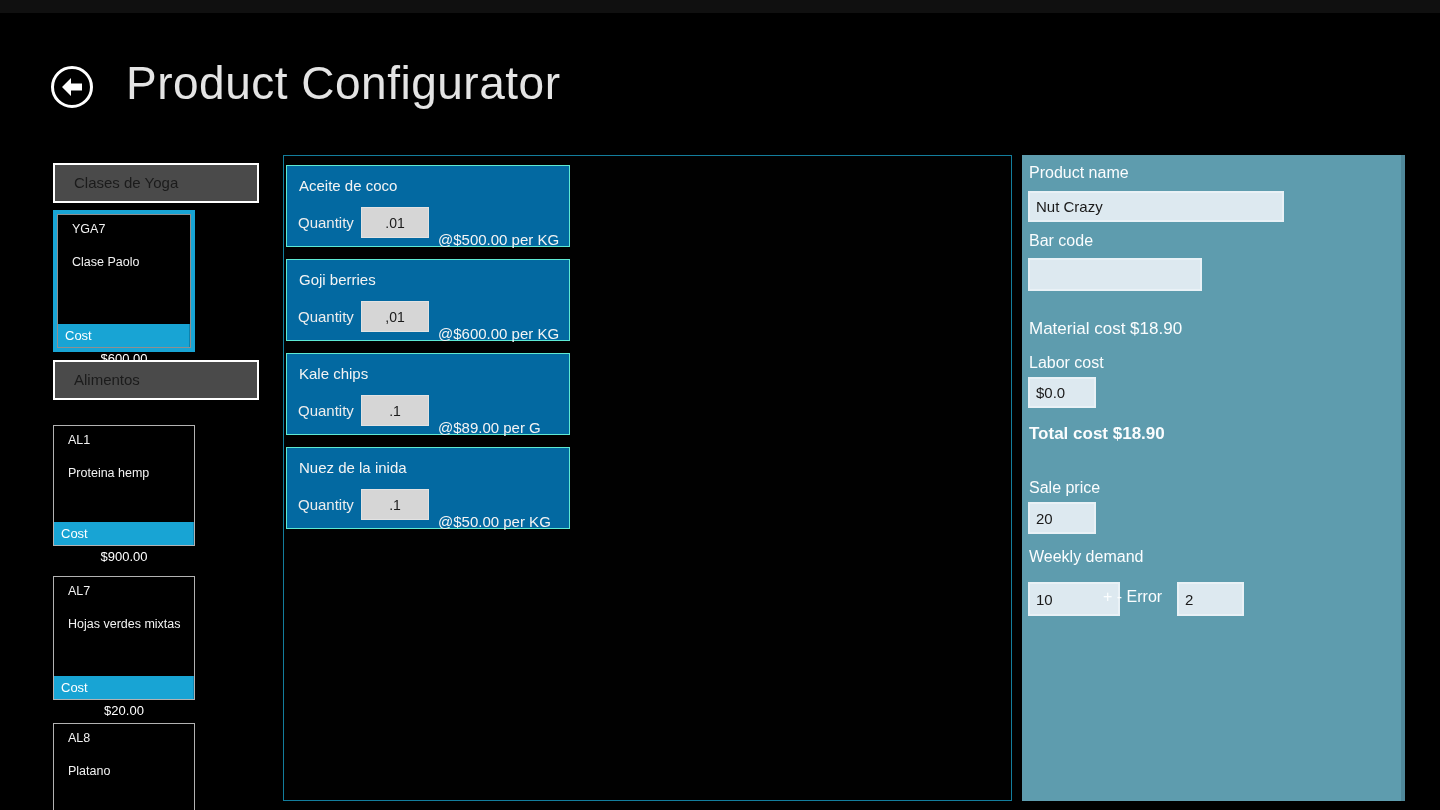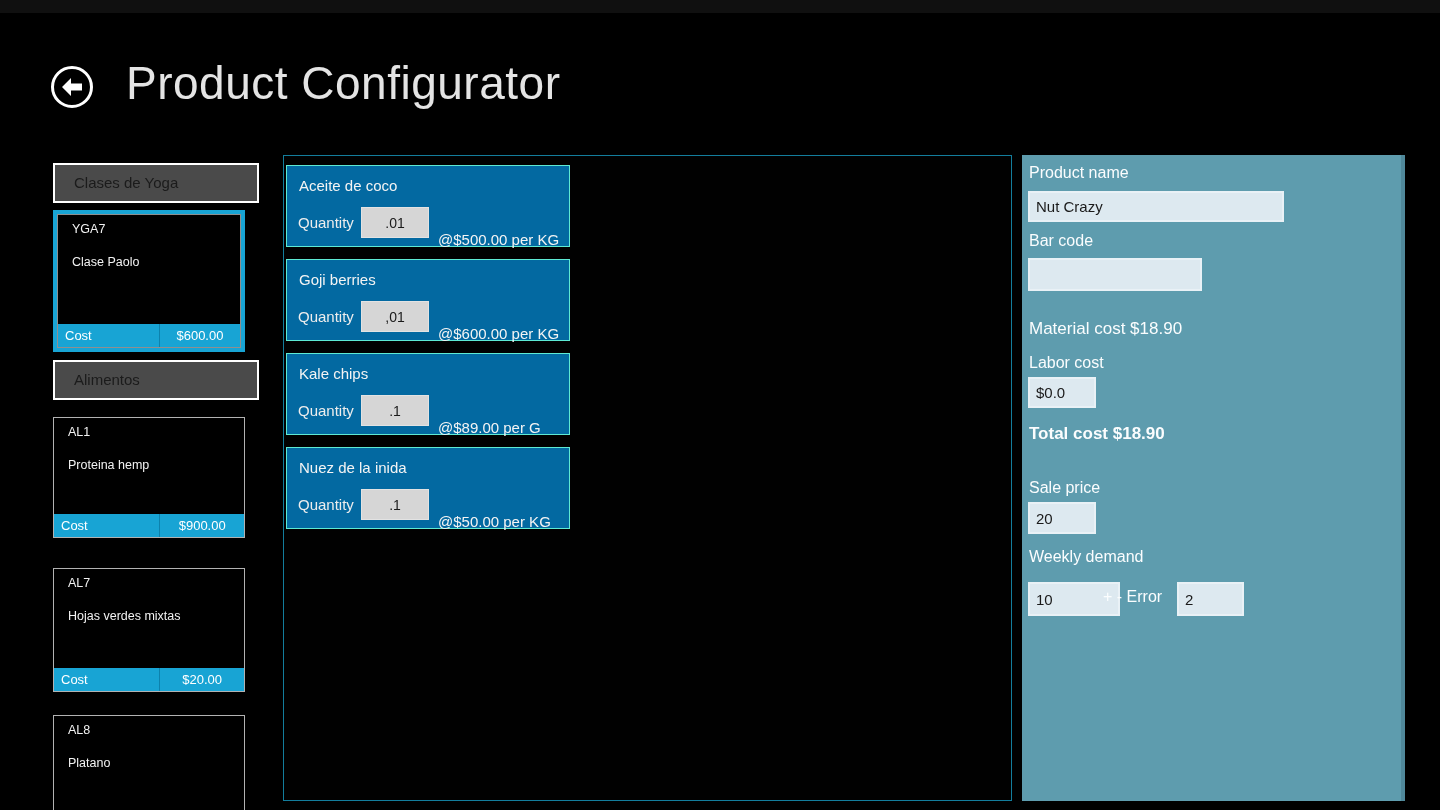--- a/index.html
+++ b/index.html
@@ -22,31 +22,31 @@
   }
 
   
   .group-header {
     position:absolute; left:53px; width:206px; height:40px;
     background:#4a4a4a; border:2px solid #ffffff;
     color:#1b1b1b; font-size:15px; line-height:36px; padding-left:19px;
     cursor:pointer;
   }
   .card {
-    position:absolute; left:53px; width:192px; background:#000; cursor:pointer;
-  }
-  .card.unselected { border:1px solid #b2b2b2; }
+    position:absolute; left:53px; width:142px; background:#000; cursor:pointer;
+  }
+  .card.unselected { border:1px solid #b2b2b2;margin-top:8px; }
   .card.selected { border:4px solid #18a4d4; }
   .card-inner { position:relative; width:100%; height:100%; background:#000; }
   .card.selected .card-inner { border:1px solid #8f8f8f; }
   .card-code { position:absolute; top:7px; left:14px; font-size:12.5px; color:#f2f2f2; }
   .card-name { position:absolute; top:40px; left:14px; font-size:12.5px; color:#f2f2f2; white-space:nowrap; }
   .cost-bar {
     position:absolute; bottom:0; left:0; right:0; height:23px;
-    background:#18a4d4; display:flex; font-size:13px; color:#ffffff;
+    background:#18a4d4; display:flex; font-size:13px; color:#ffffff;flex-direction:column;
   }
   .cost-cell-label { flex:0 0 56%; border-right:1px solid #0d82ad; line-height:23px; padding-left:7px; }
   .cost-cell-value { flex:1; line-height:23px; text-align:center; }
 
   
   .ingredients-panel {
     position:absolute; left:283px; top:155px; width:729px; height:646px;
     background:#010101; border:1px solid #137d9c;
   }
   .ing-box {

